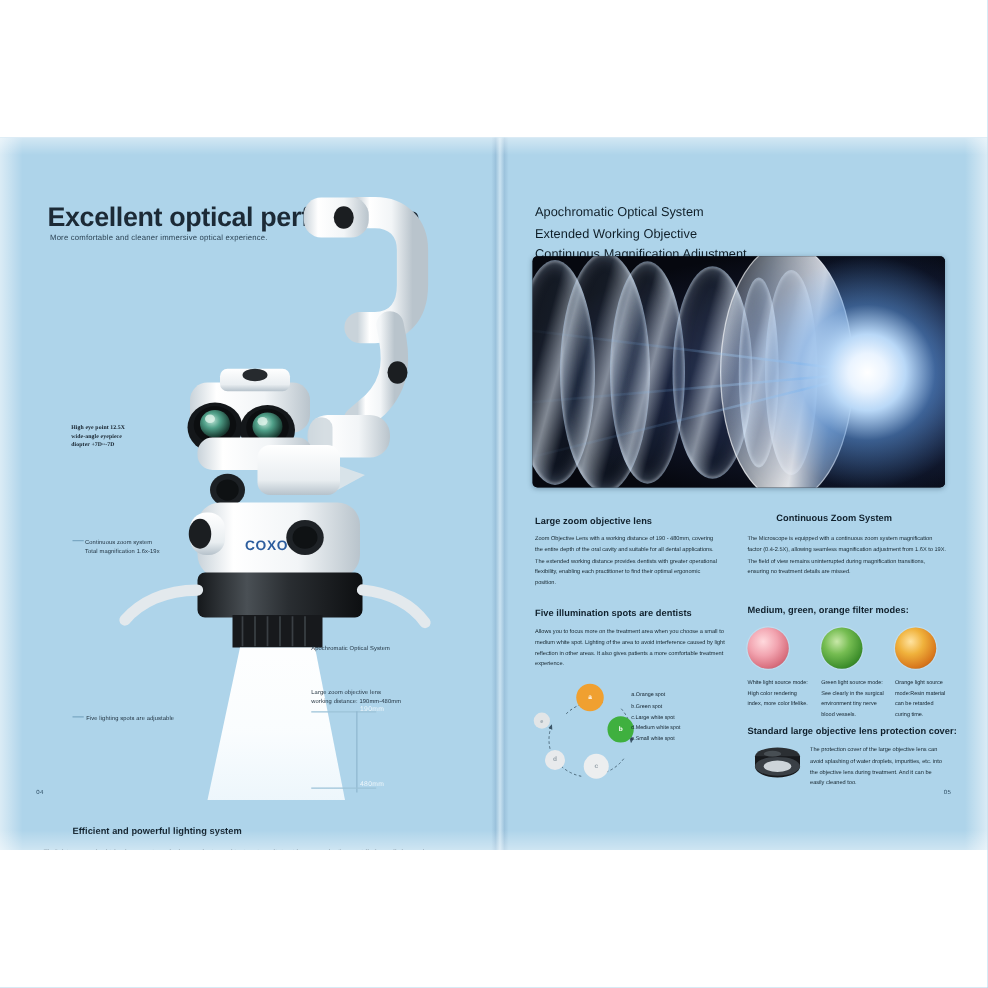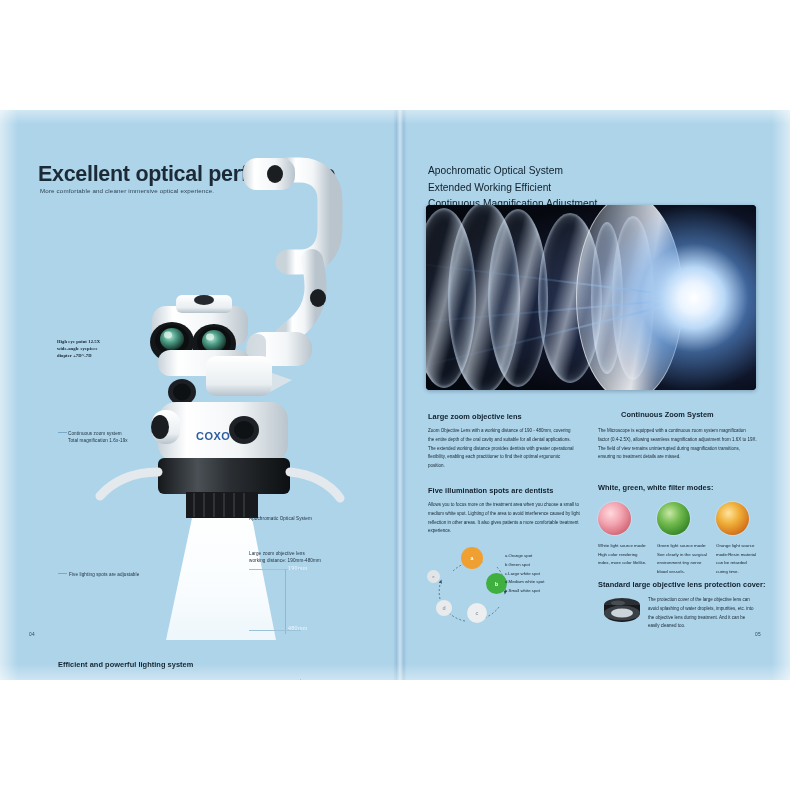--- a/index.html
+++ b/index.html
@@ -265,21 +265,21 @@
 
     <h2 class="secttitle" style="left:58px;top:550px;">Efficient and powerful lighting system</h2>
     <p class="body" style="left:35px;top:568px;width:330px;">The lighting system has high color perception and color reproduction, making it easier to distinguish treatment details, especially for small, deep, and narrow cavities. 5 kinds of lighting spots are optional, with lower energy consumption and longer service life.</p>
 
   </div>
 
   <div class="right-page">
 
     <div class="rp-title">
       <div>Apochromatic Optical System</div>
-      <div>Extended Working Efficient</div>
+      <div>Extended Working Objective</div>
       <div>Continuous Magnification Adjustment</div>
     </div>
 
     <div class="lens-photo">
       <div style="position:absolute;inset:0;background:radial-gradient(ellipse at 78% 52%, #2a3c6a 0%, #141a31 38%, #06080f 75%);"></div>
       <div class="lens-el" style="left:-14px;width:62px;height:178px;"></div>
       <div class="lens-el" style="left:22px;width:70px;height:190px;"></div>
       <div class="lens-el" style="left:62px;width:58px;height:176px;"></div>
       <div class="lens-el" style="left:112px;width:62px;height:168px;"></div>
       <div class="lens-el" style="left:165px;width:30px;height:150px;"></div>
@@ -321,21 +321,21 @@
     </div>
 
     <div class="legend" style="left:110px;top:442px;">
       <div>a.Orange spot</div>
       <div>b.Green spot</div>
       <div>c.Large white spot</div>
       <div>d.Medium white spot</div>
       <div>e.Small white spot</div>
     </div>
 
-    <h2 class="secttitle" style="left:203px;top:373px;">White, green, white filter modes:</h2>
+    <h2 class="secttitle" style="left:203px;top:373px;">Medium, green, orange filter modes:</h2>
 
     <div class="filter-img" style="left:203px;top:392px;
          background:radial-gradient(circle at 38% 34%, #ffd9dd 0%, #f2a4b0 38%, #d9707f 70%, #a64656 100%);"></div>
     <div class="filter-img" style="left:262px;top:392px;
          background:radial-gradient(circle at 38% 34%, #c8e8a8 0%, #76bd52 34%, #3e8f2c 70%, #235a19 100%);"></div>
     <div class="filter-img" style="left:321px;top:392px;
          background:radial-gradient(circle at 38% 34%, #ffe3a0 0%, #f0b23c 34%, #d8781d 70%, #9a4a11 100%);"></div>
 
     <div class="filter-cap" style="left:203px;top:432px;">White light source mode:<br>High color rendering<br>index, more color lifelike.</div>
     <div class="filter-cap" style="left:262px;top:432px;">Green light source mode:<br>See clearly in the surgical<br>environment tiny nerve<br>blood vessels.</div>

